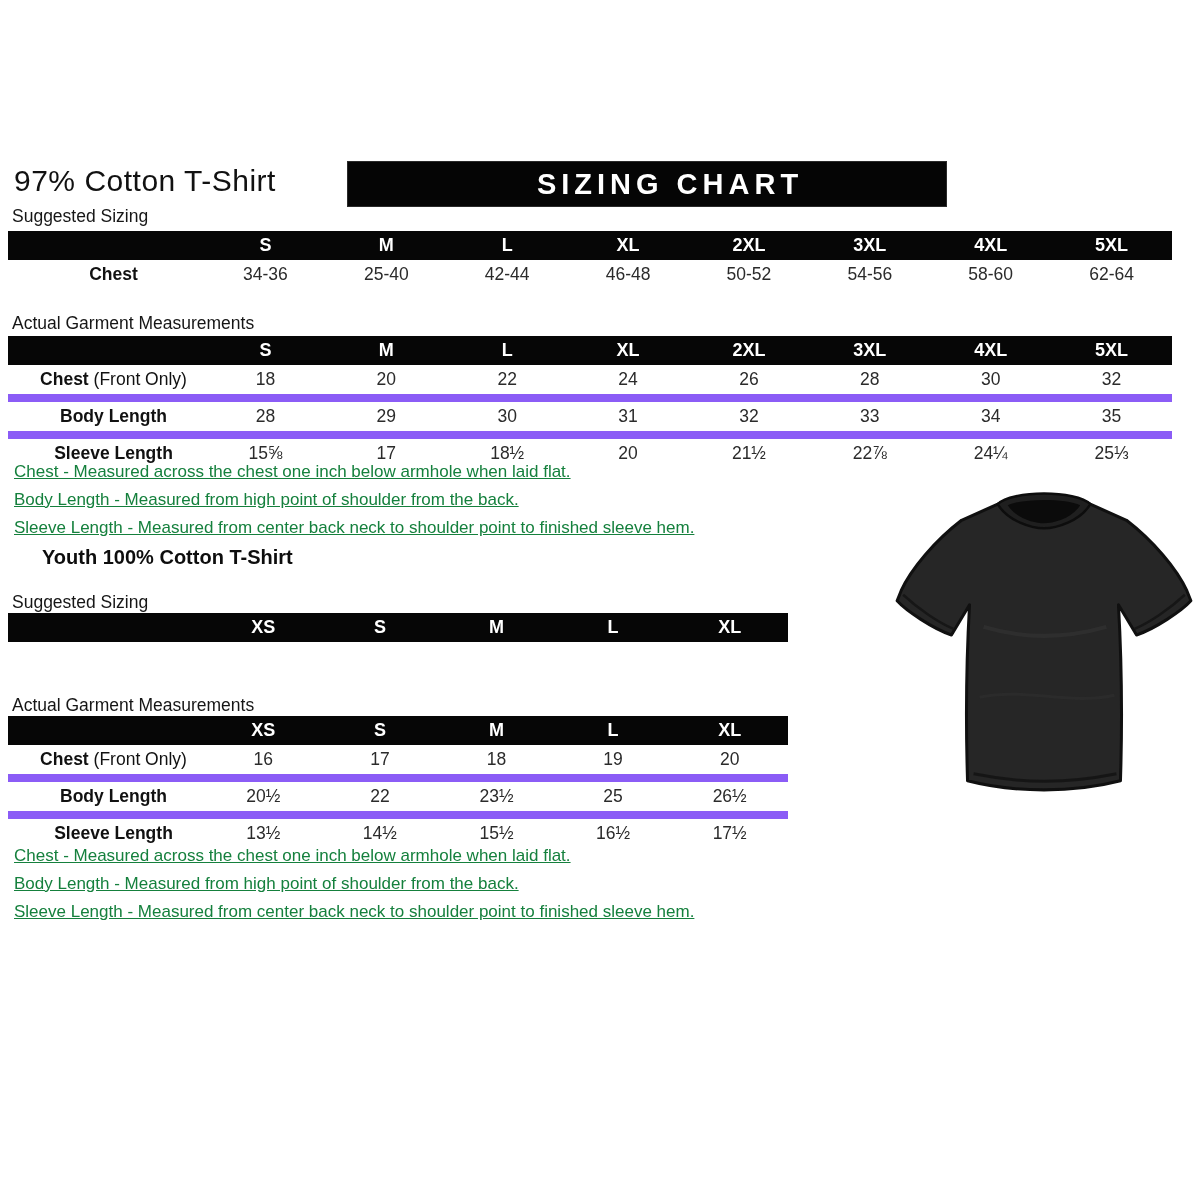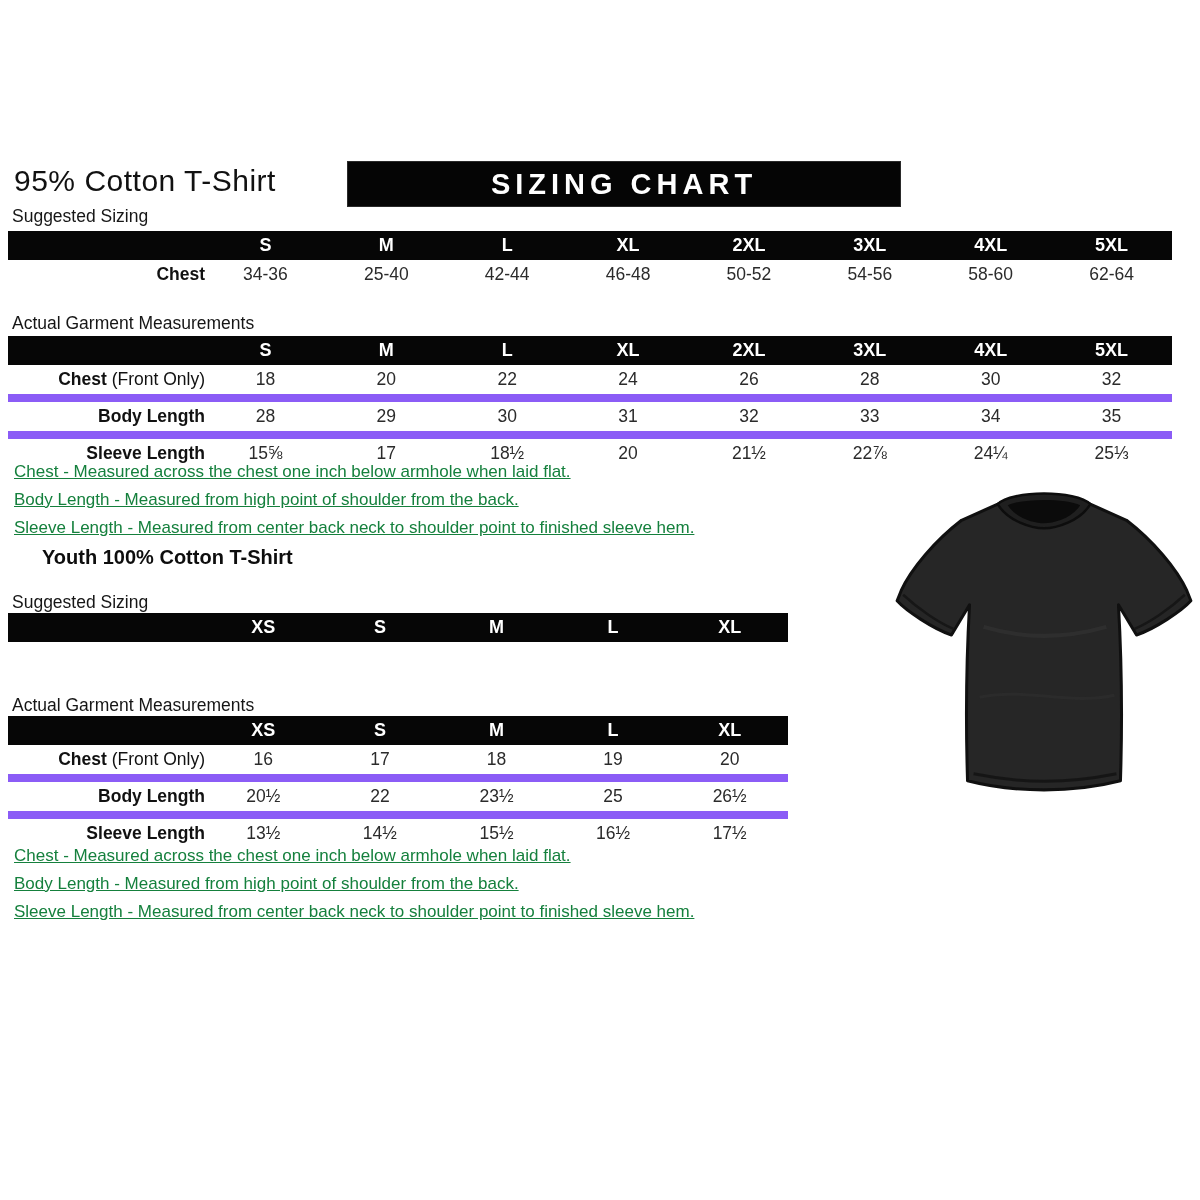--- a/index.html
+++ b/index.html
@@ -1,59 +1,59 @@
 <!DOCTYPE html>
 <html><head>
 <meta charset="utf-8">
 <style>
   html,body{margin:0;padding:0;background:#fff;}
   .page{position:relative;width:1200px;height:1200px;background:#ffffff;overflow:hidden;
         font-family:"Liberation Sans","DejaVu Sans",sans-serif;color:#1a1a1a;}
 
   .adult-title{position:absolute;left:14px;top:164px;font-size:30px;font-weight:400;letter-spacing:.5px;color:#111;}
   .banner{position:absolute;left:348px;top:162px;width:552px;height:44px;background:#050505;
-          display:flex;align-items:center;justify-content:center;box-shadow:0 0 0 1px #2a2a2a;}
+          display:flex;align-items:center;justify-content:center;box-shadow:0 0 0 1px #2a2a2a;padding-left:46px;}
   .banner span{color:#fff;font-weight:700;font-size:29px;letter-spacing:5px;}
 
   .sec-label{position:absolute;font-size:17.5px;color:#161616;margin-left:6px;}
   #lbl-adult-suggested{left:6px;top:206px;}
   #lbl-adult-actual{left:6px;top:313px;}
   #lbl-youth-suggested{left:6px;top:592px;}
   #lbl-youth-actual{left:6px;top:695px;}
 
   .table{position:absolute;background:#fff;}
   #tbl-adult-suggested{left:8px;top:231px;width:1164px;}
   #tbl-adult-actual{left:8px;top:336px;width:1164px;}
   #tbl-youth-suggested{left:8px;top:613px;width:780px;}
   #tbl-youth-actual{left:8px;top:716px;width:780px;}
 
   .t-head{display:flex;background:#060606;height:29px;align-items:center;}
   .t-row{display:flex;height:29px;align-items:center;background:#fff;}
   .t-row + .t-row{border-top:8px solid #8b5cf6;}
-  .t-label-cell{width:197px;flex:0 0 197px;padding-left:14px;box-sizing:border-box;text-align:right;}
+  .t-label-cell{width:197px;flex:0 0 197px;padding-left:14px;box-sizing:border-box;text-align:center;}
   .t-col{flex:1;text-align:center;}
   .t-head .t-col{color:#fff;font-weight:700;font-size:18px;}
   .t-row .t-col{font-size:17.5px;color:#2b2b2b;}
   .t-row .t-label-cell{font-weight:700;font-size:17.5px;color:#111;}
   .t-row .t-label-cell .sfx{font-weight:400;margin-top:7px;}
 
   .notes{position:absolute;left:14px;font-size:17px;color:#15803d;line-height:28px;text-decoration:underline;}
   #notes-adult{top:458px;}
   #notes-youth{top:842px;}
 
   .youth-title{position:absolute;left:3px;top:546px;font-size:20px;font-weight:700;color:#0d0d0d;margin-left:39px;}
 
   .tshirt{position:absolute;left:893px;top:476px;width:302px;height:334px;}
 </style>
 </head>
 <body>
 
 <div class="page">
 
-  <div class="adult-title">95% Cotton T-Shirt</div>
+  <div class="adult-title">97% Cotton T-Shirt</div>
 
   <div class="banner">
     <span>SIZING CHART</span>
   </div>
 
   <div class="sec-label" id="lbl-adult-suggested">Suggested Sizing</div>
   <div class="table" id="tbl-adult-suggested">
       <div class="t-head">
         <div class="t-label-cell"></div>
         <div class="t-col">S</div>

